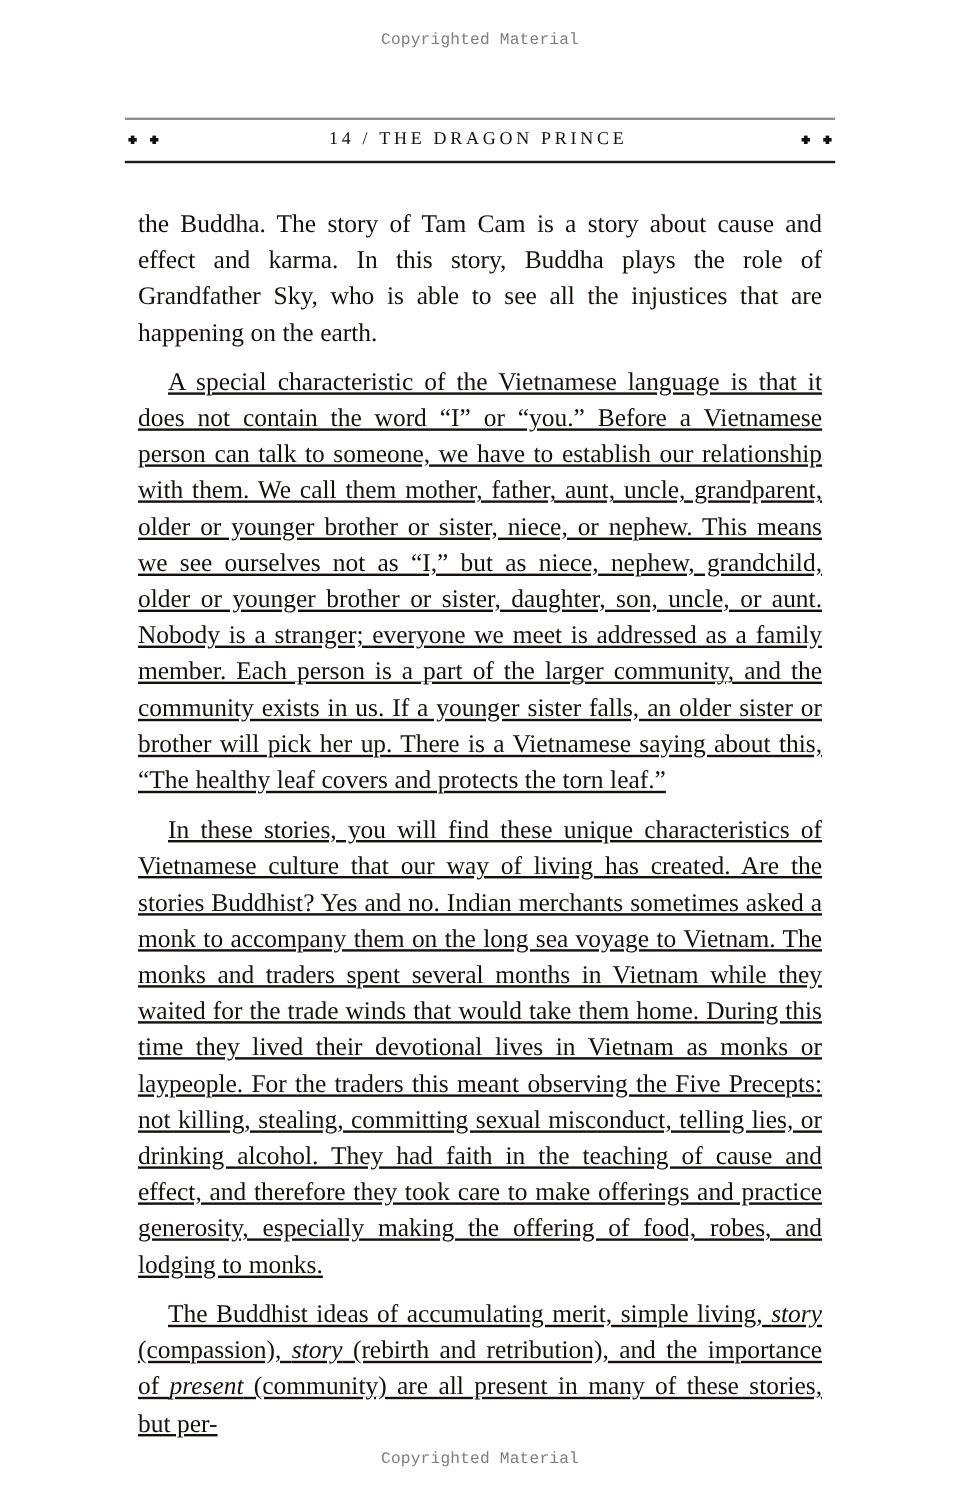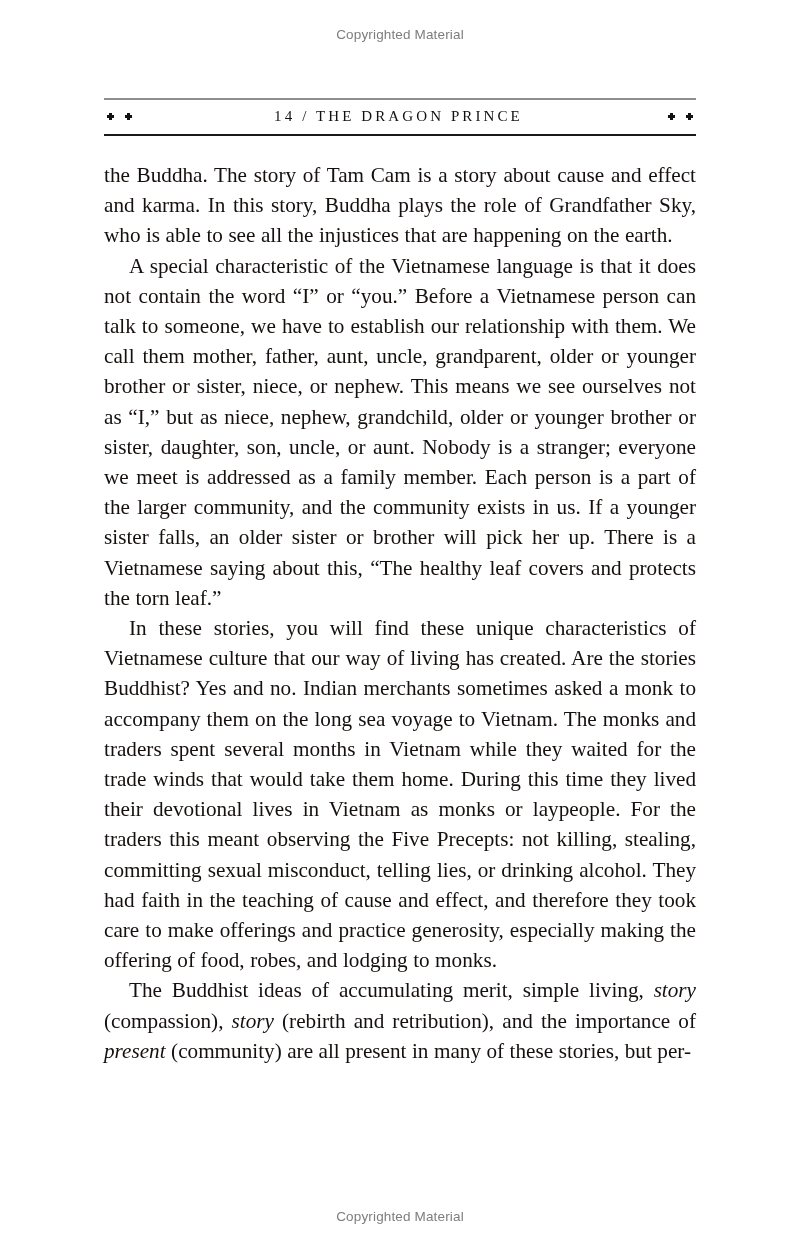--- a/index.html
+++ b/index.html
@@ -16,21 +16,21 @@
     color: #1a1a1a;
     -webkit-font-smoothing: antialiased;
   }
 
   
   .watermark {
     position: absolute;
     left: 0;
     width: 800px;
     text-align: center;
-    font-family: Liberation Sans, sans-serif;
+    font-family: Liberation Mono, monospace;
     font-size: 13.5px;
     letter-spacing: 0.15px;
     color: #7d7d7d;
     user-select: none;
   }
   .watermark-top { top: 27px; }
   .watermark-bottom { top: 1209px; }
 
   
   .running-head {
@@ -102,31 +102,32 @@
   }
 
   
   .page-body {
     position: absolute;
     left: 104px;
     top: 160px;
     width: 592px;
   }
   .page-body p {
-    margin: 0;
+    margin: 11px;
     font-size: 21.2px;
     line-height: 30.2px;
     text-align: justify;
     text-justify: inter-word;
     color: #15100e;
     word-spacing: 0.2px;
     hyphens: none;
   }
   .page-body p.indent {
     text-indent: 25px;
+    text-decoration: underline;
   }
   .page-body p em {
     font-style: italic;
   }
 </style>
 </head>
 <body>
 
 <div class="watermark watermark-top">Copyrighted Material</div>
 

